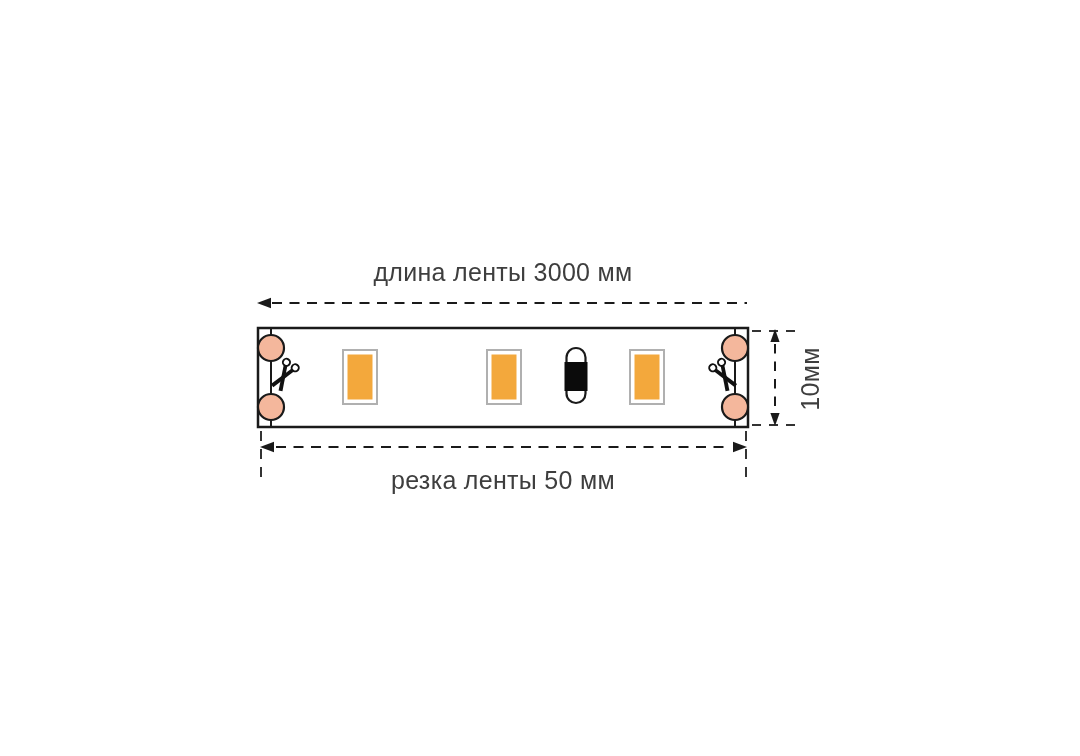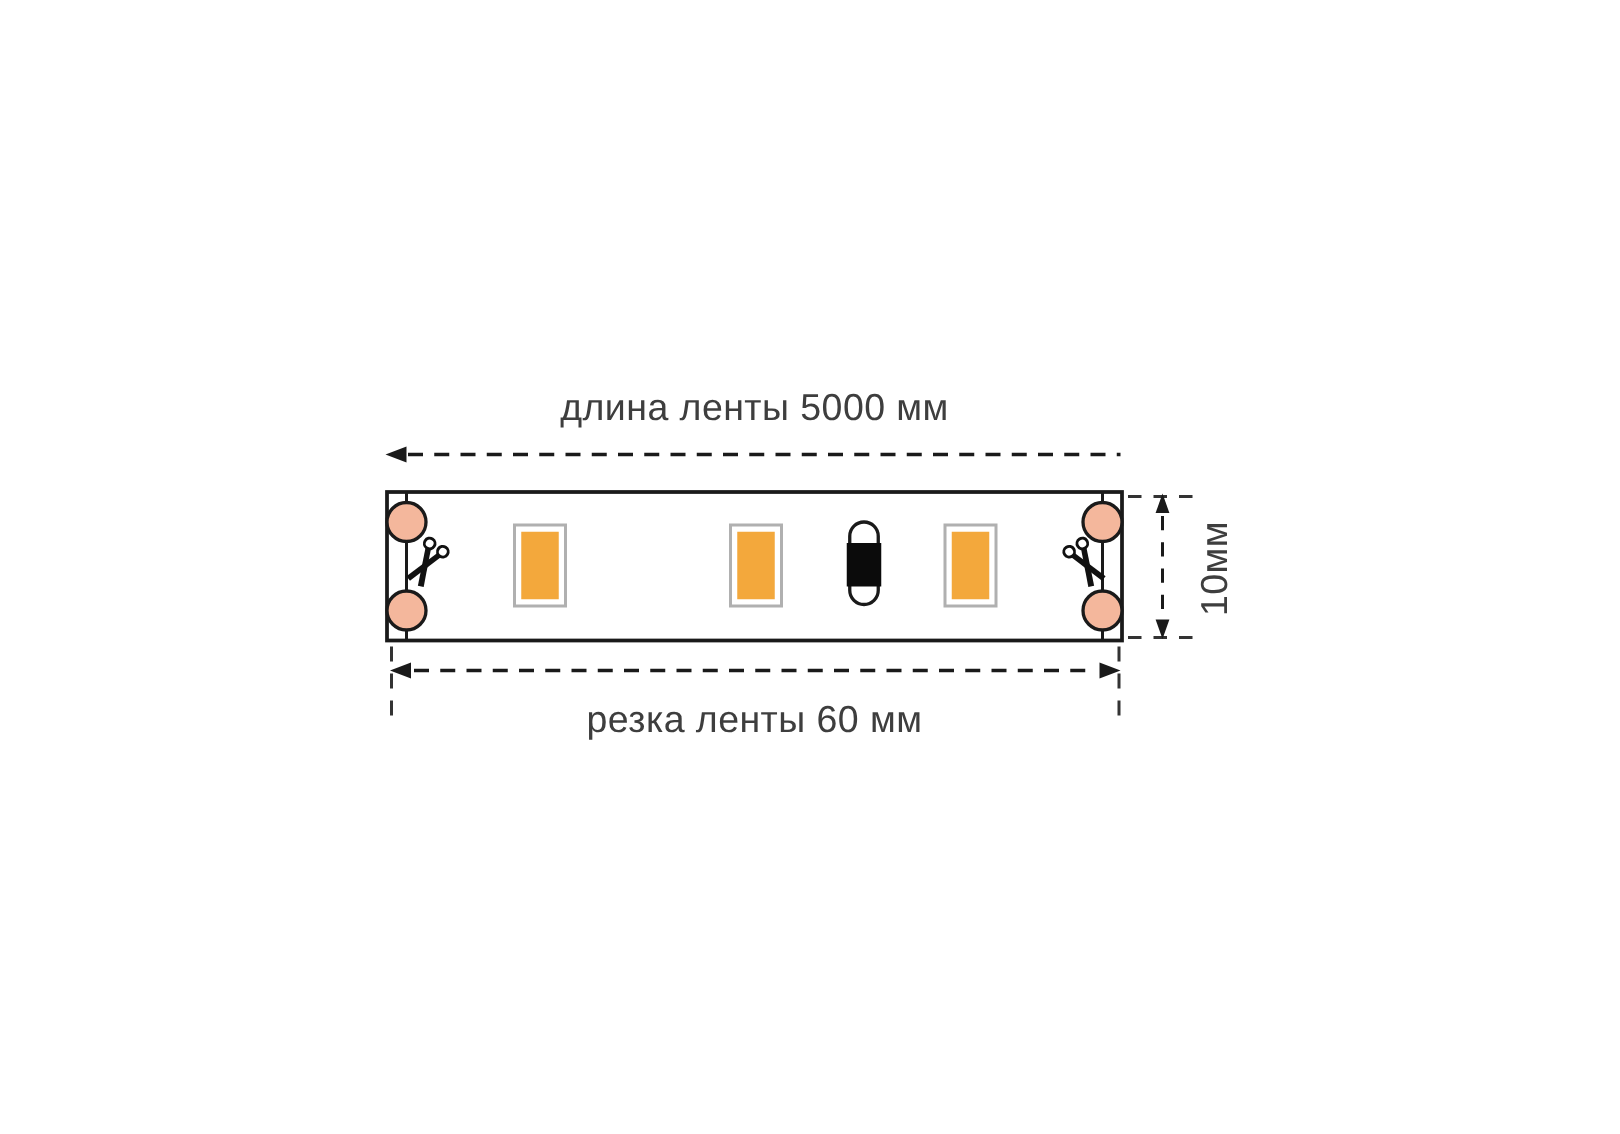--- a/index.html
+++ b/index.html
@@ -115,19 +115,19 @@
 
     <g>
       <line x1="261" y1="431" x2="261" y2="479" stroke="#333" stroke-width="2" stroke-dasharray="10 8"></line>
       <line x1="746" y1="431" x2="746" y2="479" stroke="#333" stroke-width="2" stroke-dasharray="10 8"></line>
       <path d="M260,447 L274,441.7 L274,452.3 Z" fill="#1a1a1a"></path>
       <path d="M747,447 L733,441.7 L733,452.3 Z" fill="#1a1a1a"></path>
       <line x1="276" y1="447" x2="731" y2="447" stroke="#1a1a1a" stroke-width="2.2" stroke-dasharray="10 7.5"></line>
     </g>
   </svg>
 
-  <div id="top-label" class="dim-label">длина ленты 5000 мм</div>
+  <div id="top-label" class="dim-label">длина ленты 3000 мм</div>
 
-  <div id="bottom-label" class="dim-label">резка ленты 60 мм</div>
+  <div id="bottom-label" class="dim-label">резка ленты 50 мм</div>
 
   <div id="right-label" class="dim-label">10мм</div>
 
 </div>
 
 </body></html>

